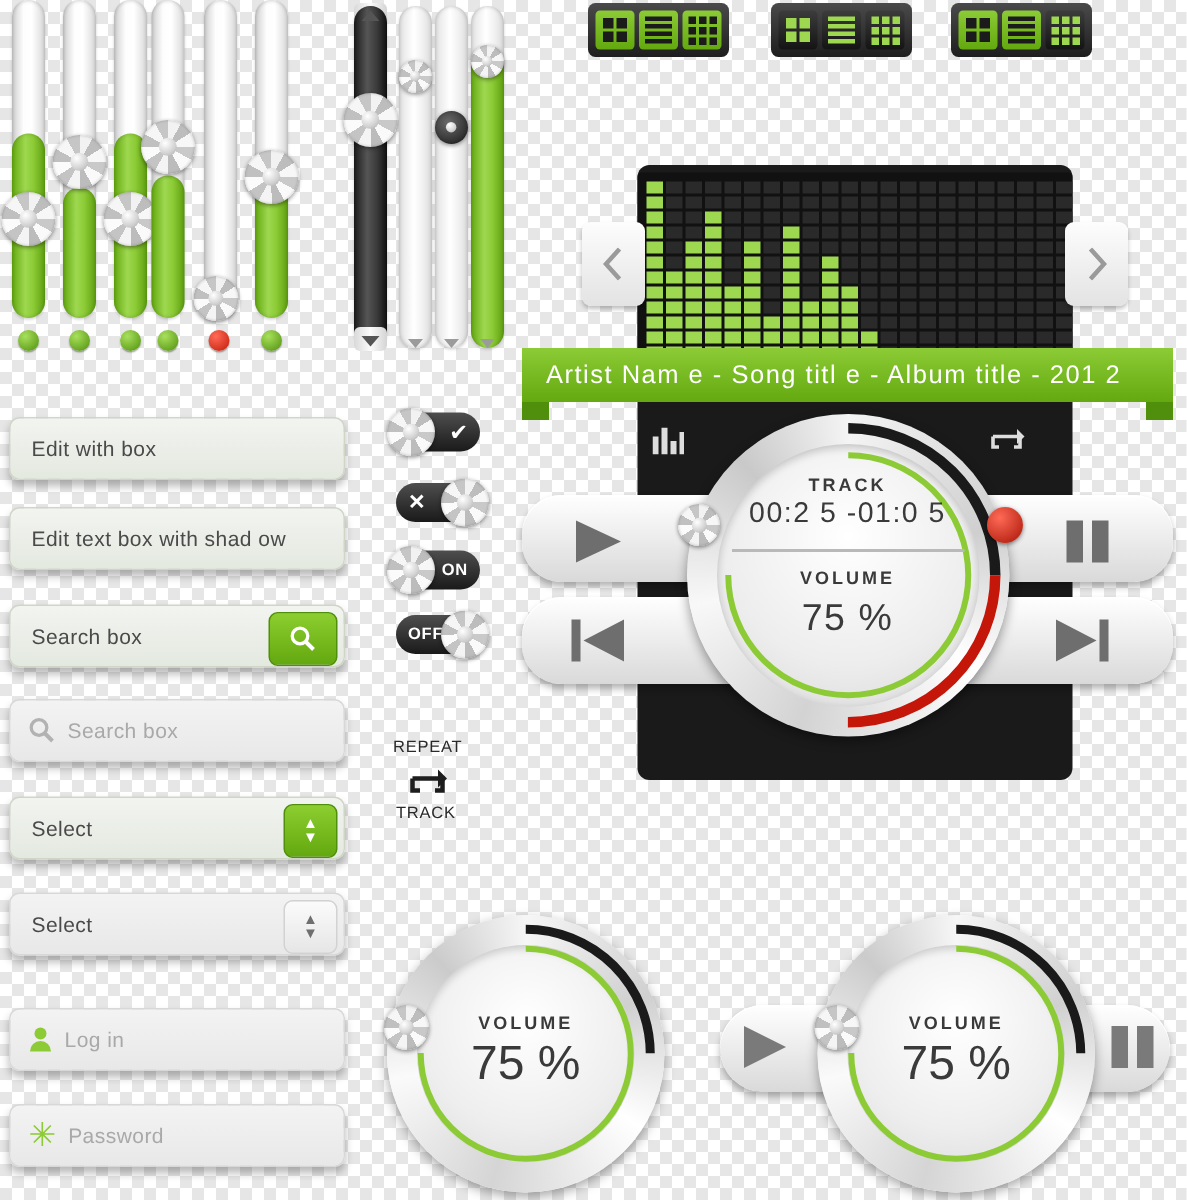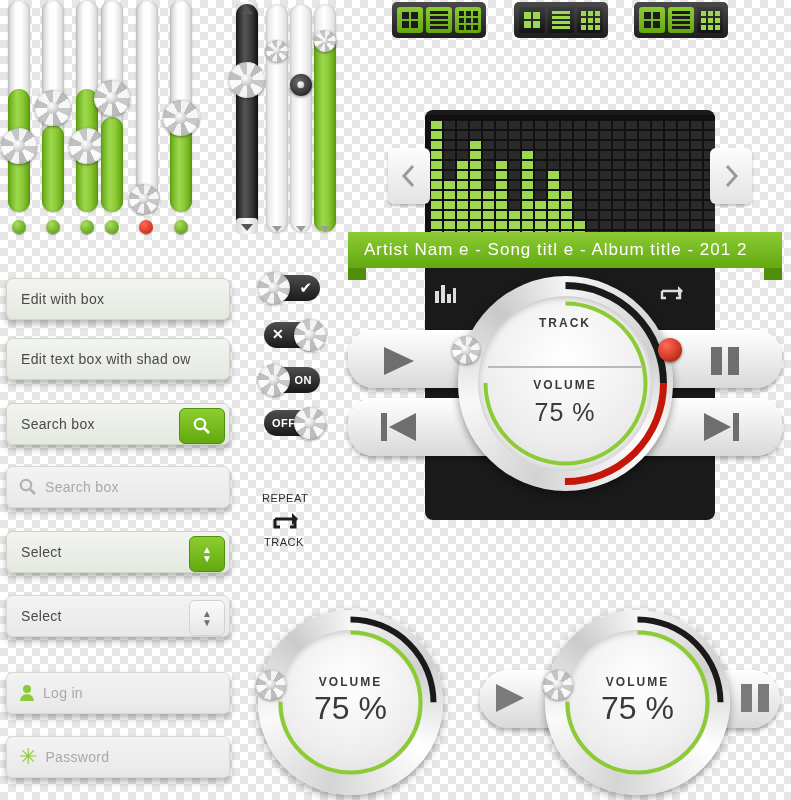--- a/index.html
+++ b/index.html
@@ -618,20 +618,21 @@
   </svg>
 
   <svg class="abs" width="175" height="175" style="left:138px;top:186px;">
     <circle cx="87.5" cy="87.5" r="80" fill="none" stroke="#8ccb35" stroke-width="4" stroke-dasharray="377 126" transform="rotate(-90 87.5 87.5)"></circle>
   </svg>
 
   <div class="knob" style="left:112px;top:226px;width:28px;height:28px;"></div>
   <div class="abs" style="left:318px;top:228px;width:24px;height:24px;border-radius:50%;background:radial-gradient(circle at 35% 30%,#ff6a57,#a81404);box-shadow:0 1px 3px rgba(0,0,0,.5);"></div>
 
   <div class="dialtext dial-label" style="left:160px;top:206px;width:130px;">TRACK</div>
+  <div class="dialtext dial-value" style="left:150px;top:222px;width:150px;">00:2 5 -01:0 5</div>
   <div class="abs" style="left:148px;top:256px;width:155px;height:2px;background:#b9b9b9;"></div>
   <div class="dialtext dial-label" style="left:160px;top:268px;width:130px;">VOLUME</div>
   <div class="dialtext vol-value" style="left:160px;top:288px;width:130px;">75 %</div>
 </div>
 
 <div class="field shadow" style="left:6px;top:278px;width:224px;">
   <span class="txt">Edit  with box</span>
 </div>
 
 <div class="field shadow" style="left:6px;top:338px;width:224px;">

